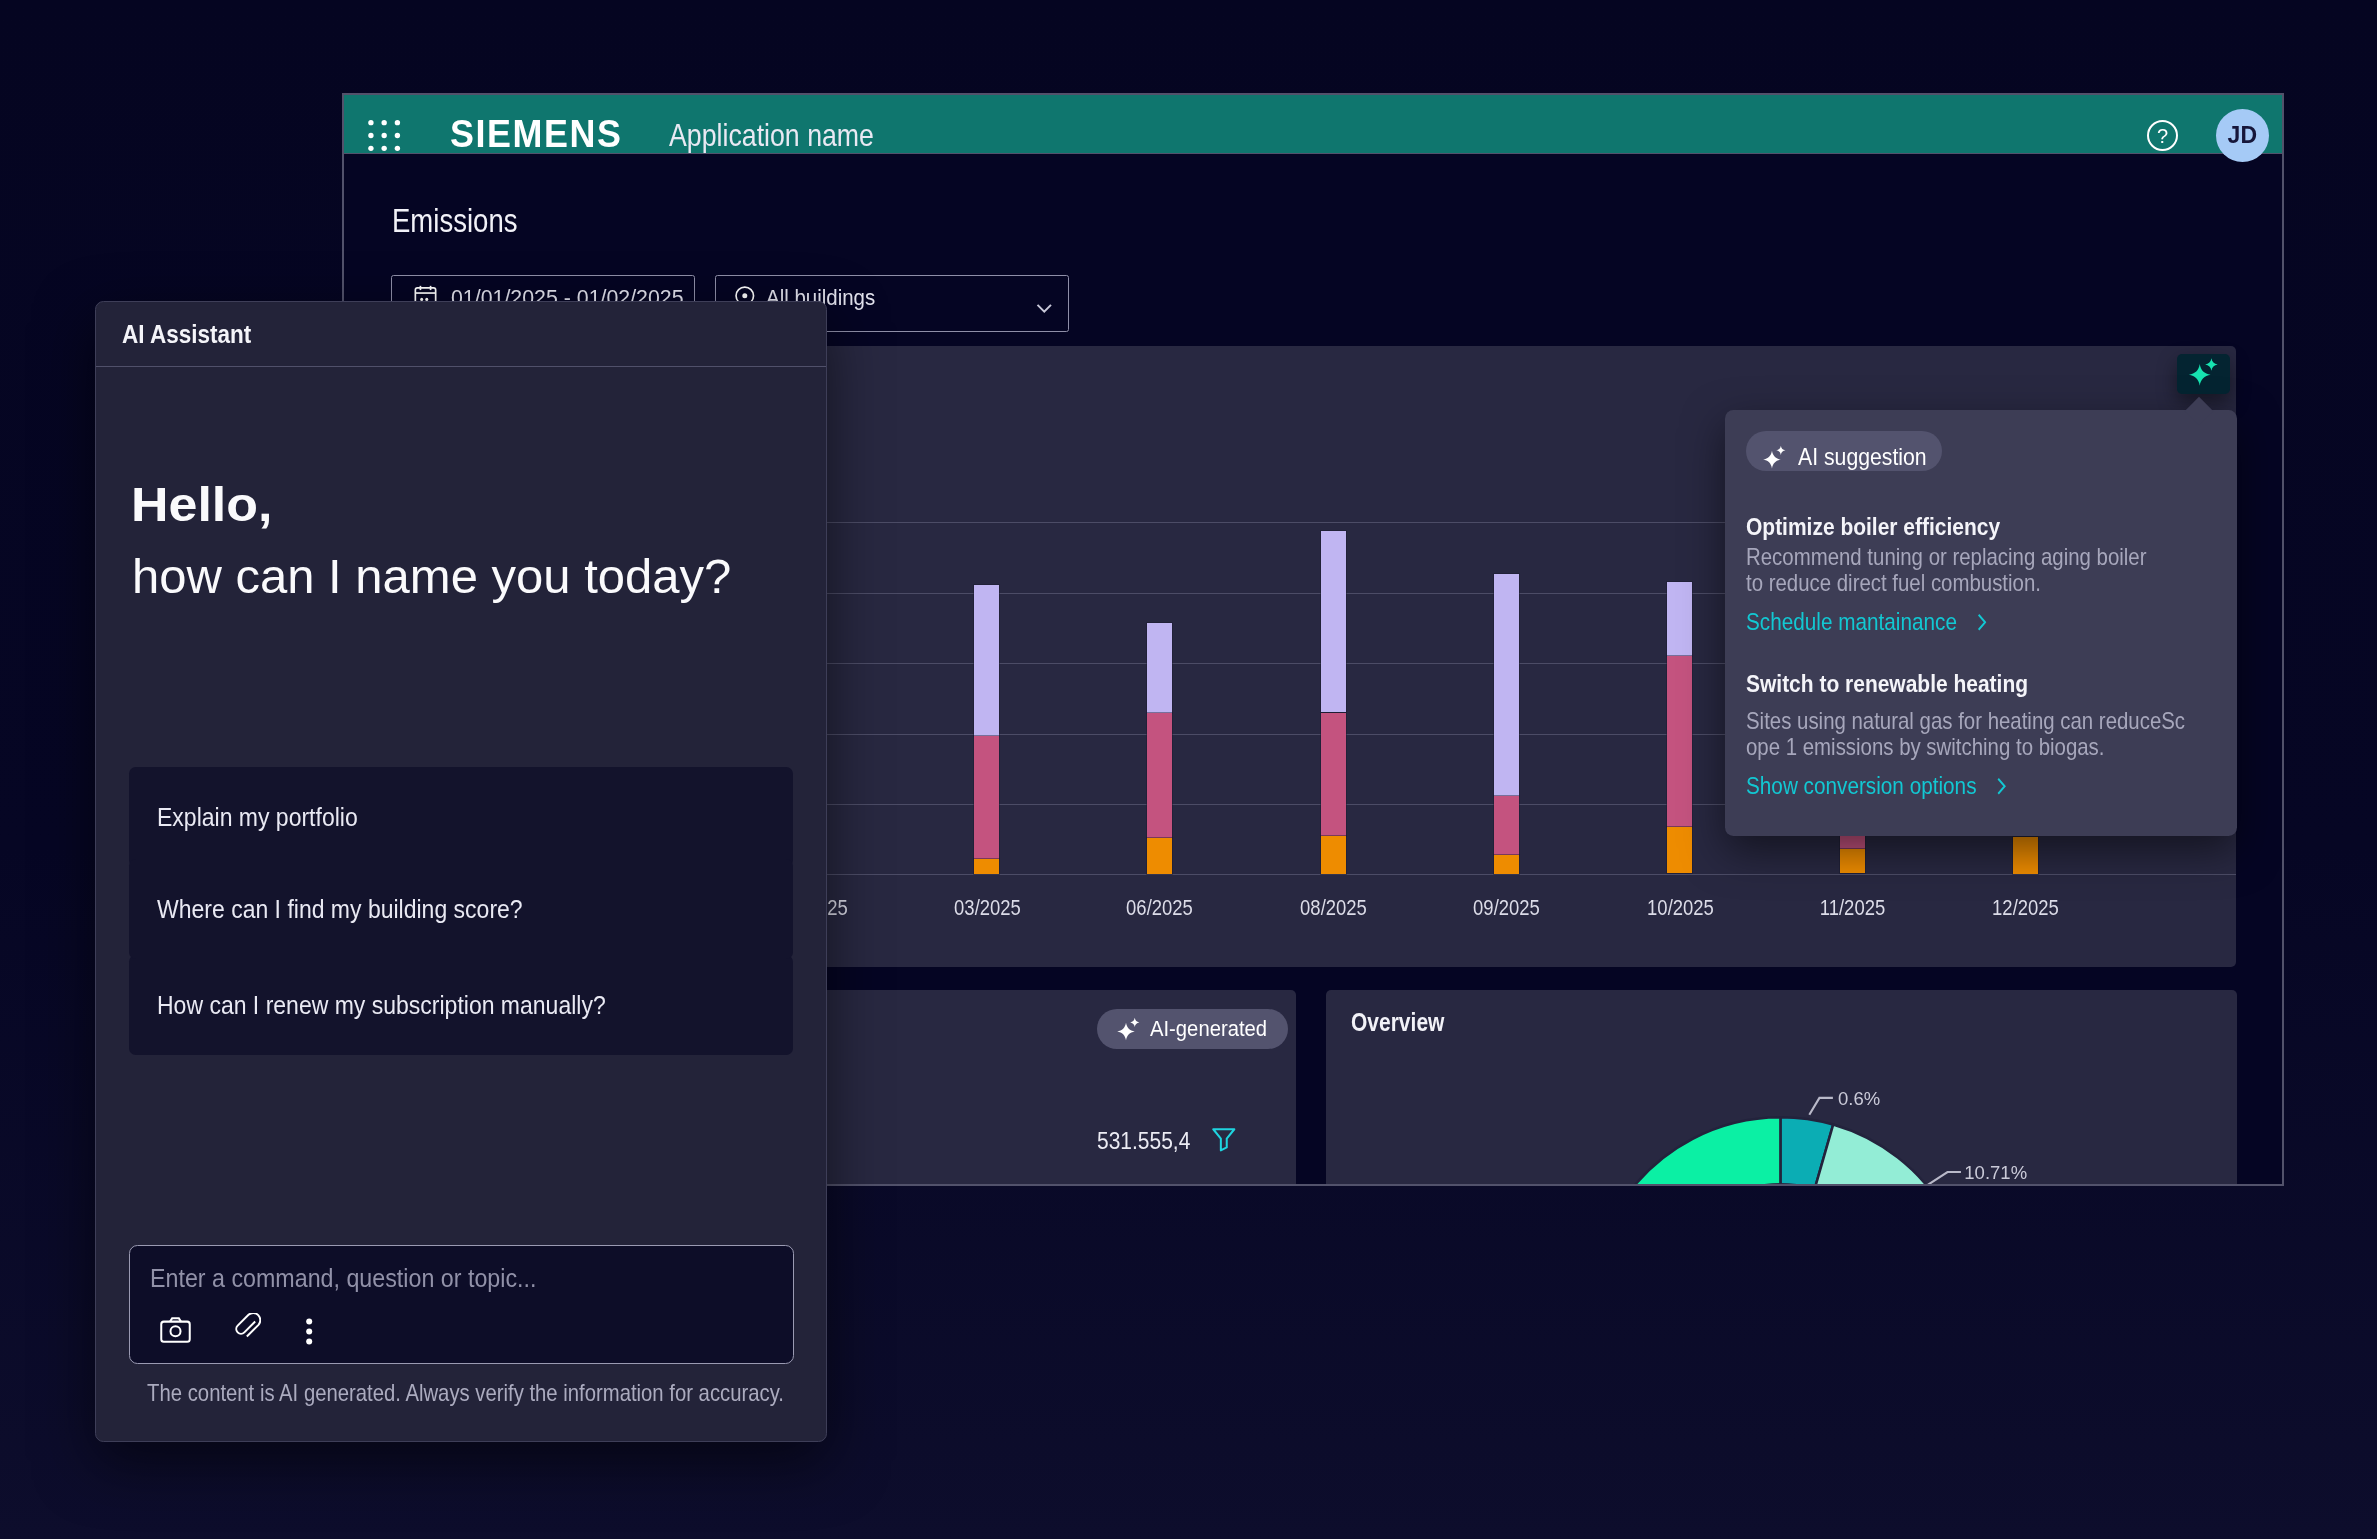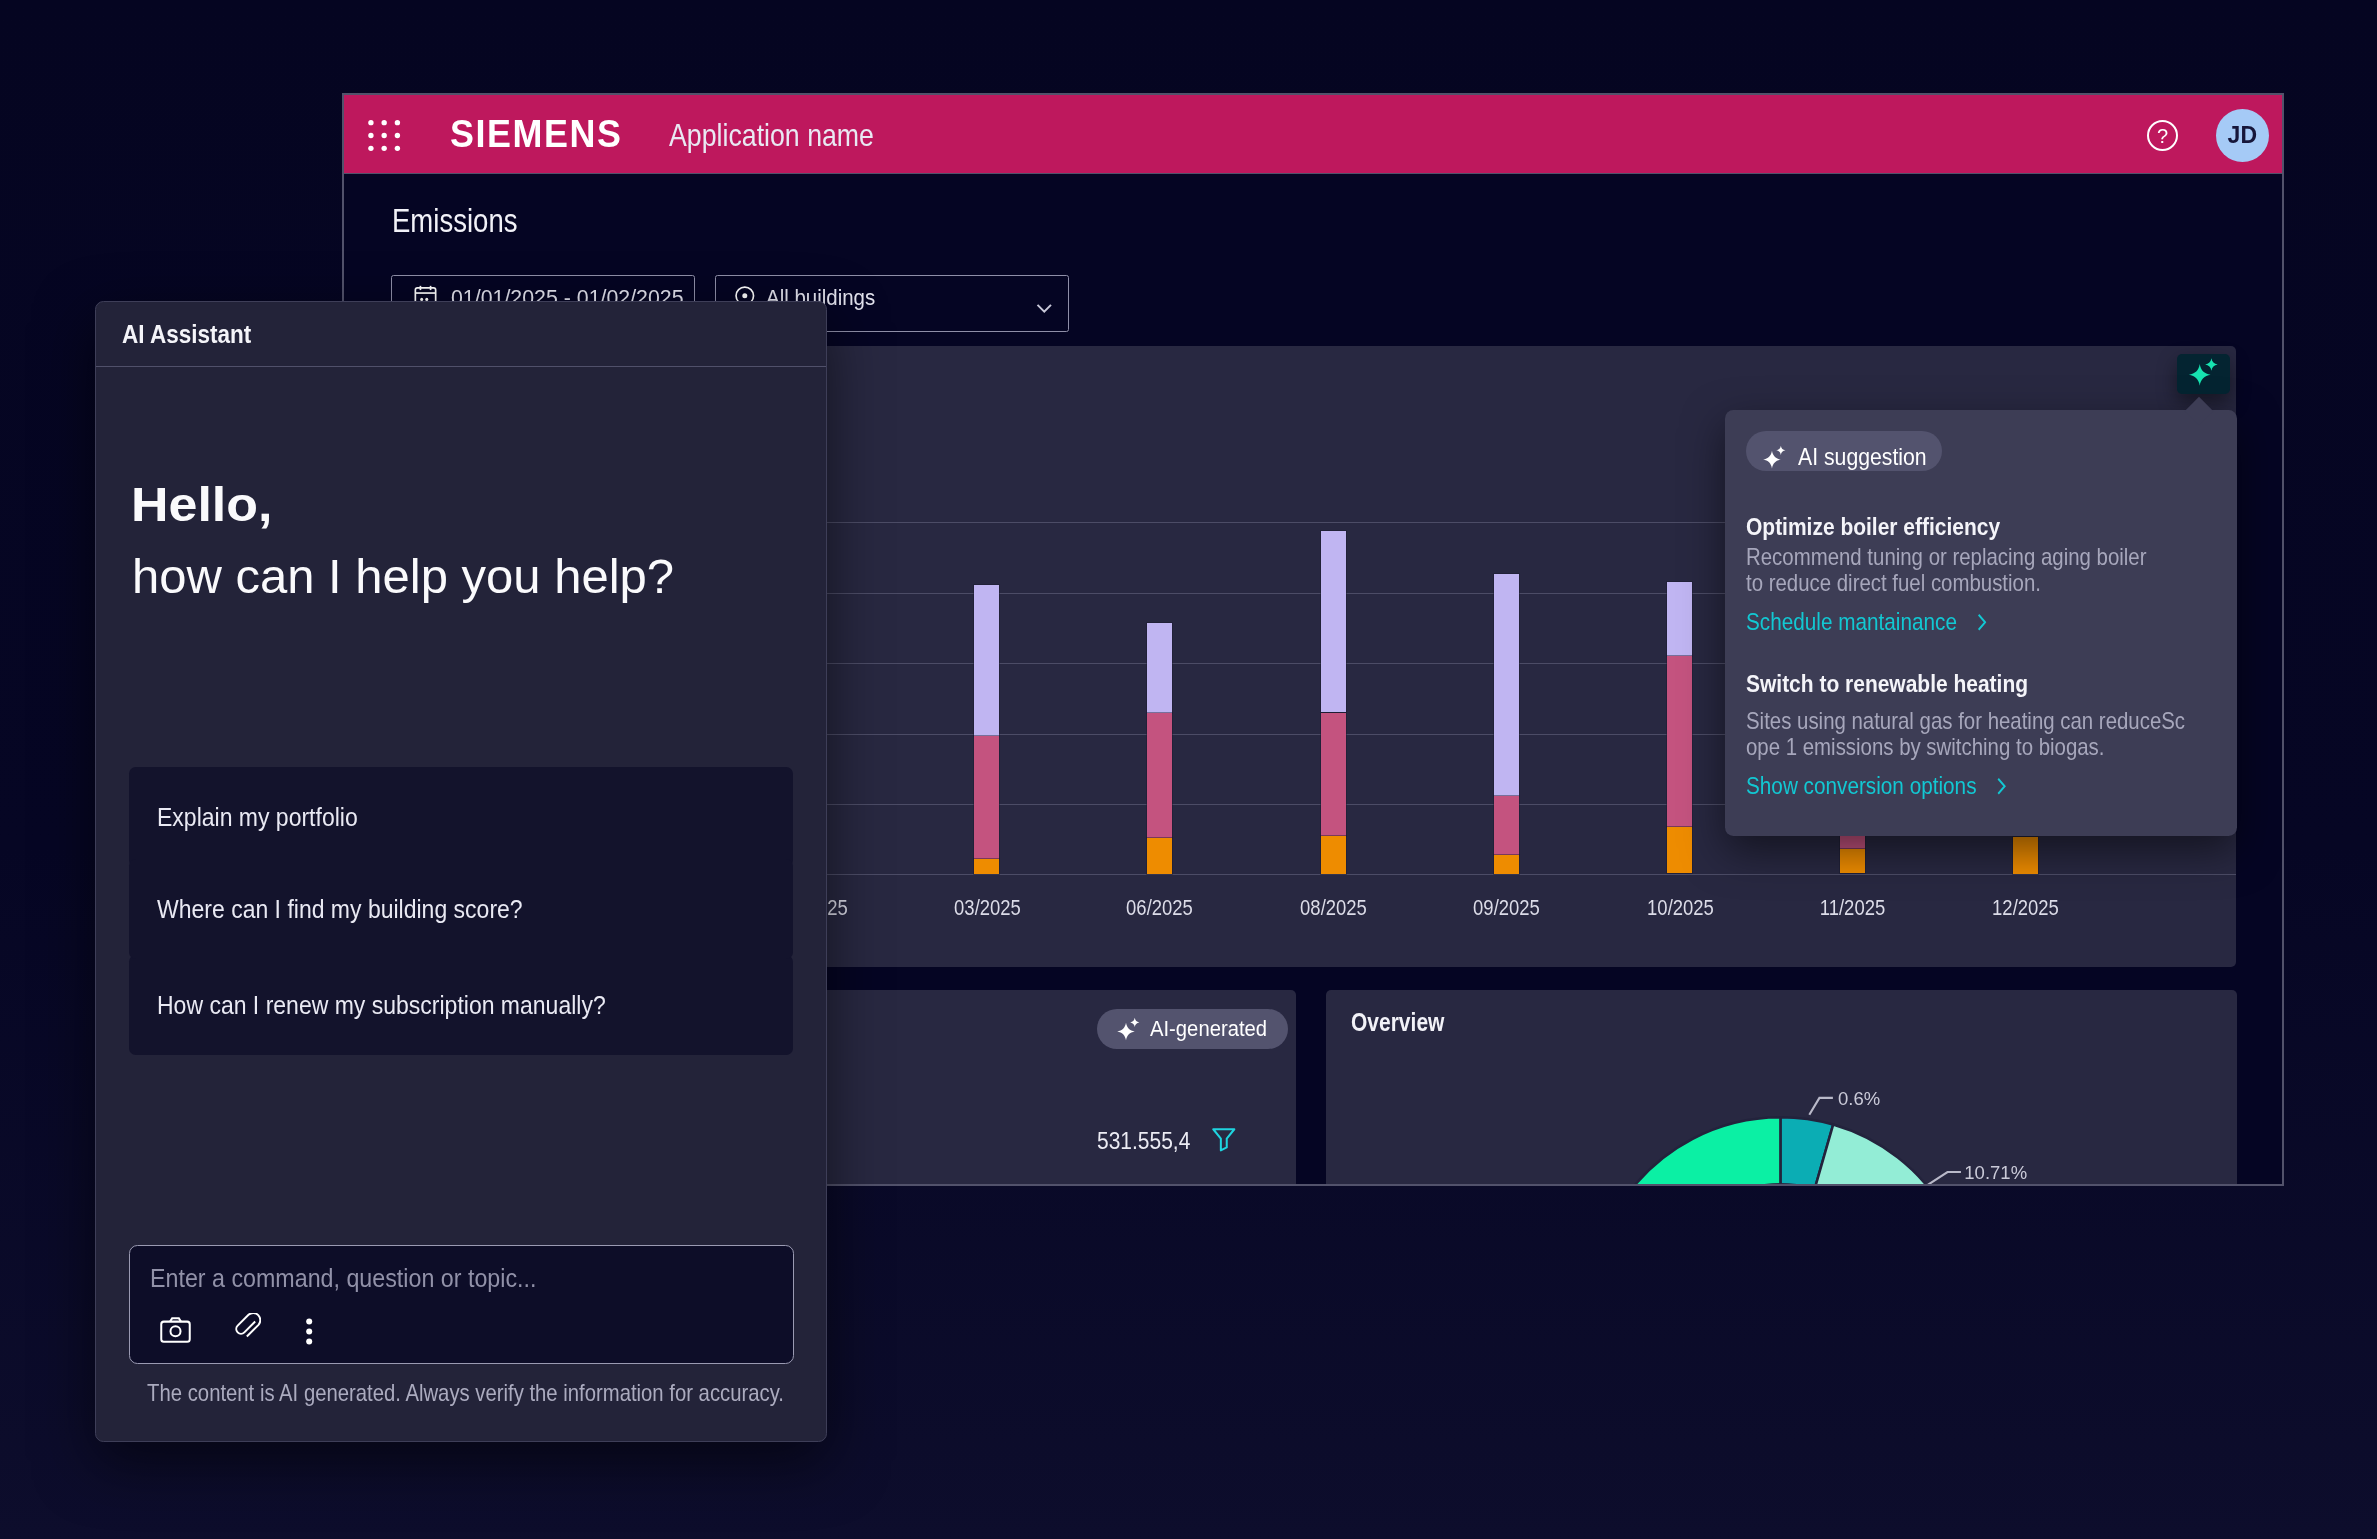--- a/index.html
+++ b/index.html
@@ -3,21 +3,21 @@
 <meta charset="utf-8">
 <style>
   * { margin:0; padding:0; box-sizing:border-box; }
   html,body { width:2377px; height:1539px; overflow:hidden; }
   body { background:linear-gradient(180deg,#050521 0%,#060624 55%,#0D0D2C 100%); font-family:"Liberation Sans", sans-serif; position:relative; }
   .abs { position:absolute; }
 
   
   .window { position:absolute; left:343px; top:94px; width:1940px; height:1091px;
             background:#050523; border:0.8px solid #52526B; outline:0.8px solid #52526B; overflow:hidden; }
-  .header { position:absolute; left:0; top:0; width:100%; height:79px; background:#be185d;
+  .header { position:absolute; left:0; top:0; width:100%; height:59px; background:#0f766e;
             border-bottom:0.8px solid #52526B; }
   .dotgrid { position:absolute; left:23.6px; top:25px; width:34px; height:31px; }
   .siemens { position:absolute; left:106px; top:17px; font-size:39px; font-weight:bold; color:#fff; letter-spacing:1.7px; transform:scaleX(0.92); transform-origin:0 50%; white-space:nowrap; }
   .appname { position:absolute; left:325px; top:22px; font-size:32px; color:#E9E9F3; transform:scaleX(0.835); transform-origin:0 50%; white-space:nowrap; }
   .helpbtn { position:absolute; left:1803px; top:25px; width:31px; height:31px; border:2.1px solid #fff; border-radius:50%;
              color:#fff; font-size:20px; text-align:center; line-height:28px; }
   .avatar { position:absolute; left:1872px; top:13.5px; width:53px; height:53px; border-radius:50%; background:#A5CAF6;
             color:#16163A; font-weight:bold; font-size:23px; text-align:center; line-height:53px; letter-spacing:0.4px; }
 
   .h1 { position:absolute; left:48px; top:106px; font-size:34px; color:#F2F2F8; transform:scaleX(0.81); transform-origin:0 50%; white-space:nowrap; }
@@ -241,21 +241,21 @@
   <div class="sbody" style="top:298px">Sites using natural gas for heating can reduceSc<br>ope 1 emissions by switching to biogas.</div>
   <div class="slink" style="top:362px">Show conversion options <span class="arr"><svg width="11" height="18.5" viewBox="0 0 13 22" fill="none" stroke="#12C8D3" stroke-width="2.6">
           <polyline points="2,2 11,11 2,20"></polyline>
         </svg></span></div>
 </div>
 
 <div class="panel">
   <div class="ptitle">AI Assistant</div>
   <div class="pdiv"></div>
   <div class="hello">Hello,</div>
-  <div class="how">how can I help you help?</div>
+  <div class="how">how can I name you today?</div>
   <div class="qbtn" style="top:465px">
       <span>Explain my portfolio</span>
     </div>
   <div class="qbtn" style="top:653px">
       <span>How can I renew my subscription manually?</span>
     </div>
   <div class="qbtn" style="top:557px">
       <span>Where can I find my building score?</span>
     </div>
   <div class="inputbox">

